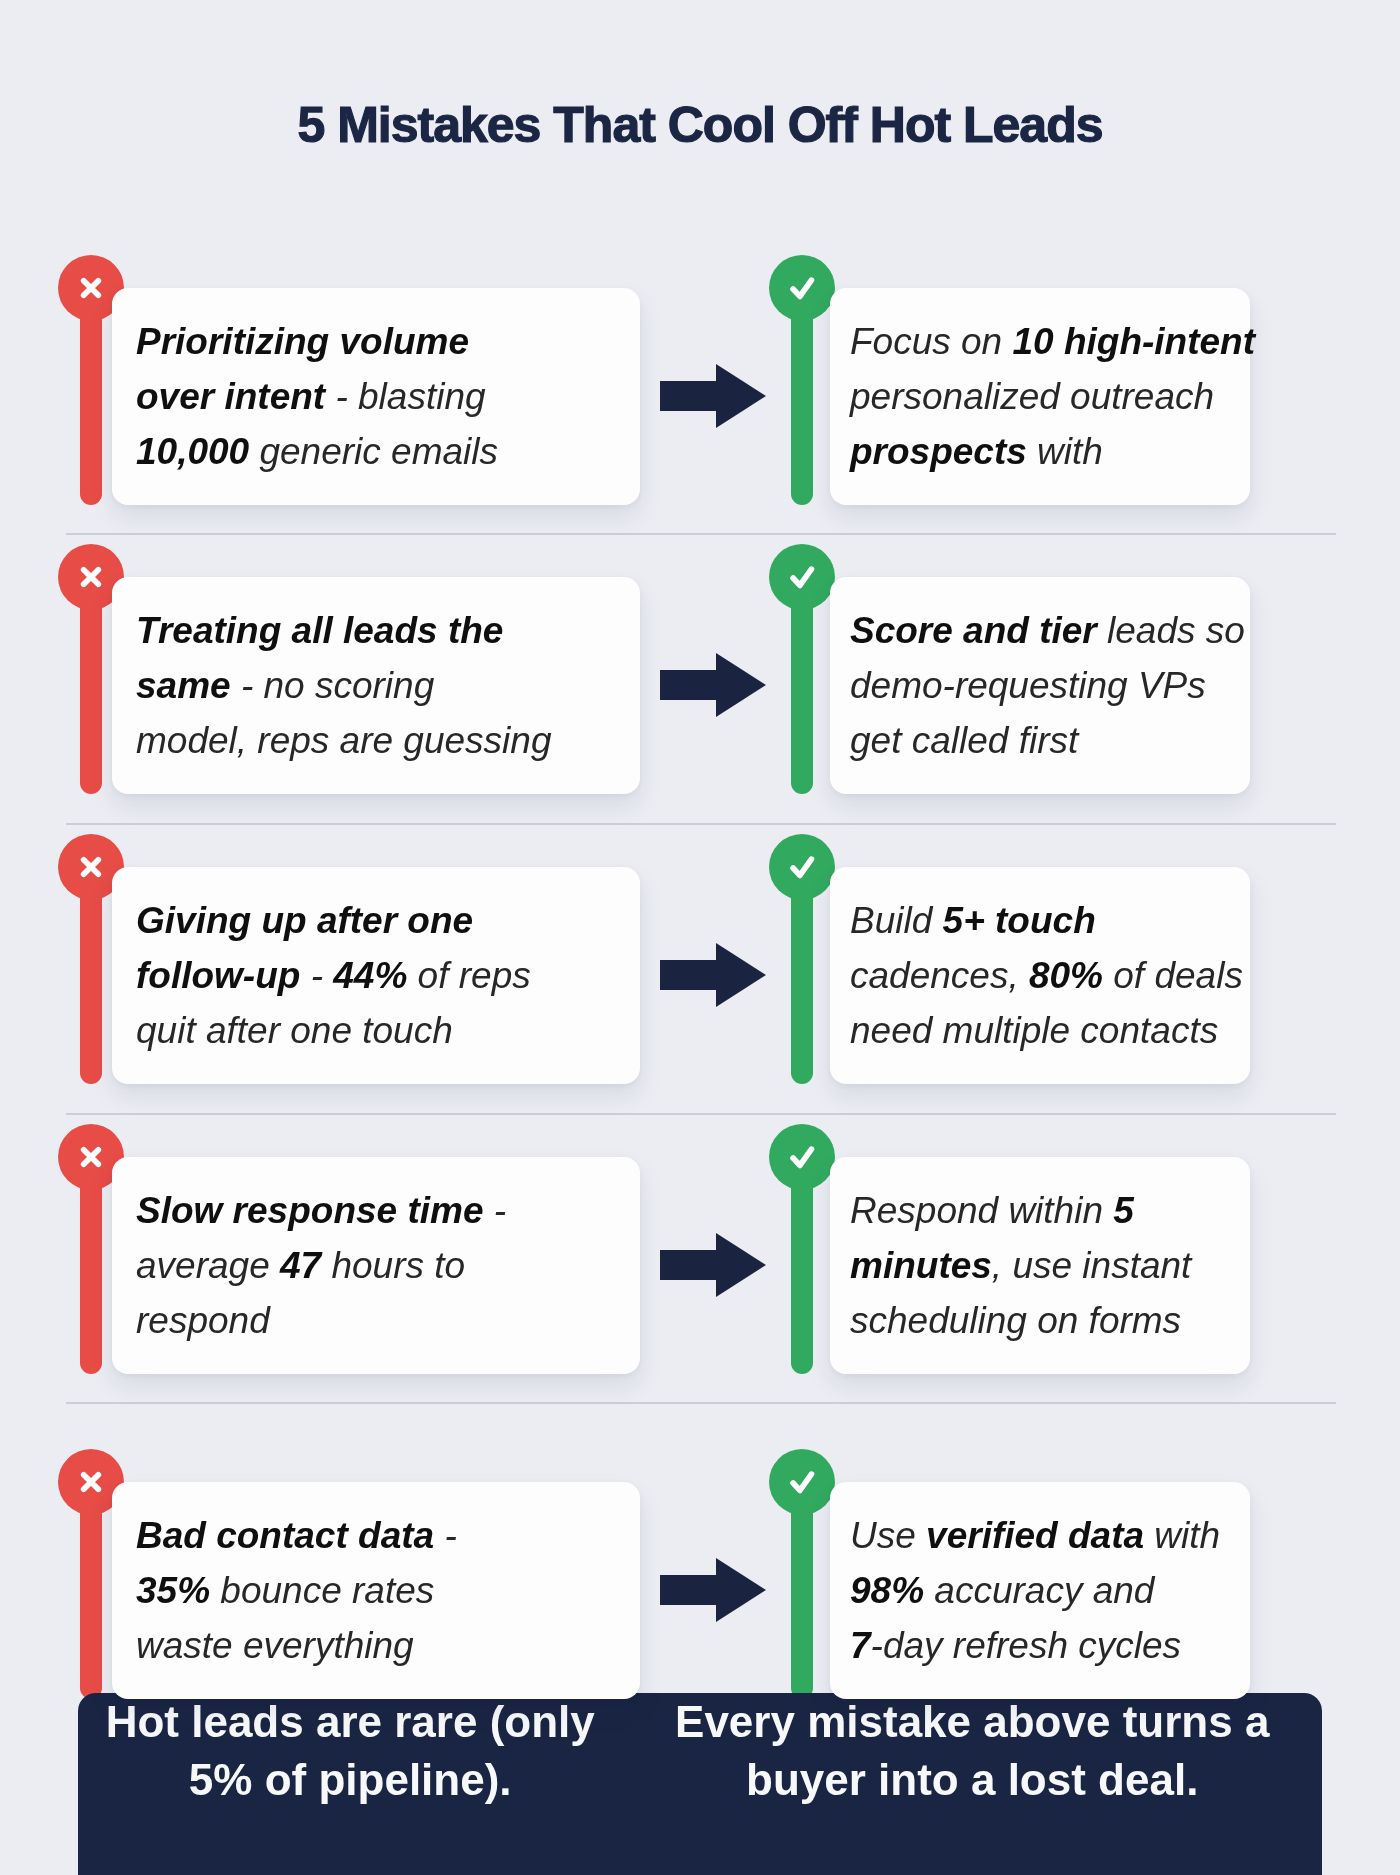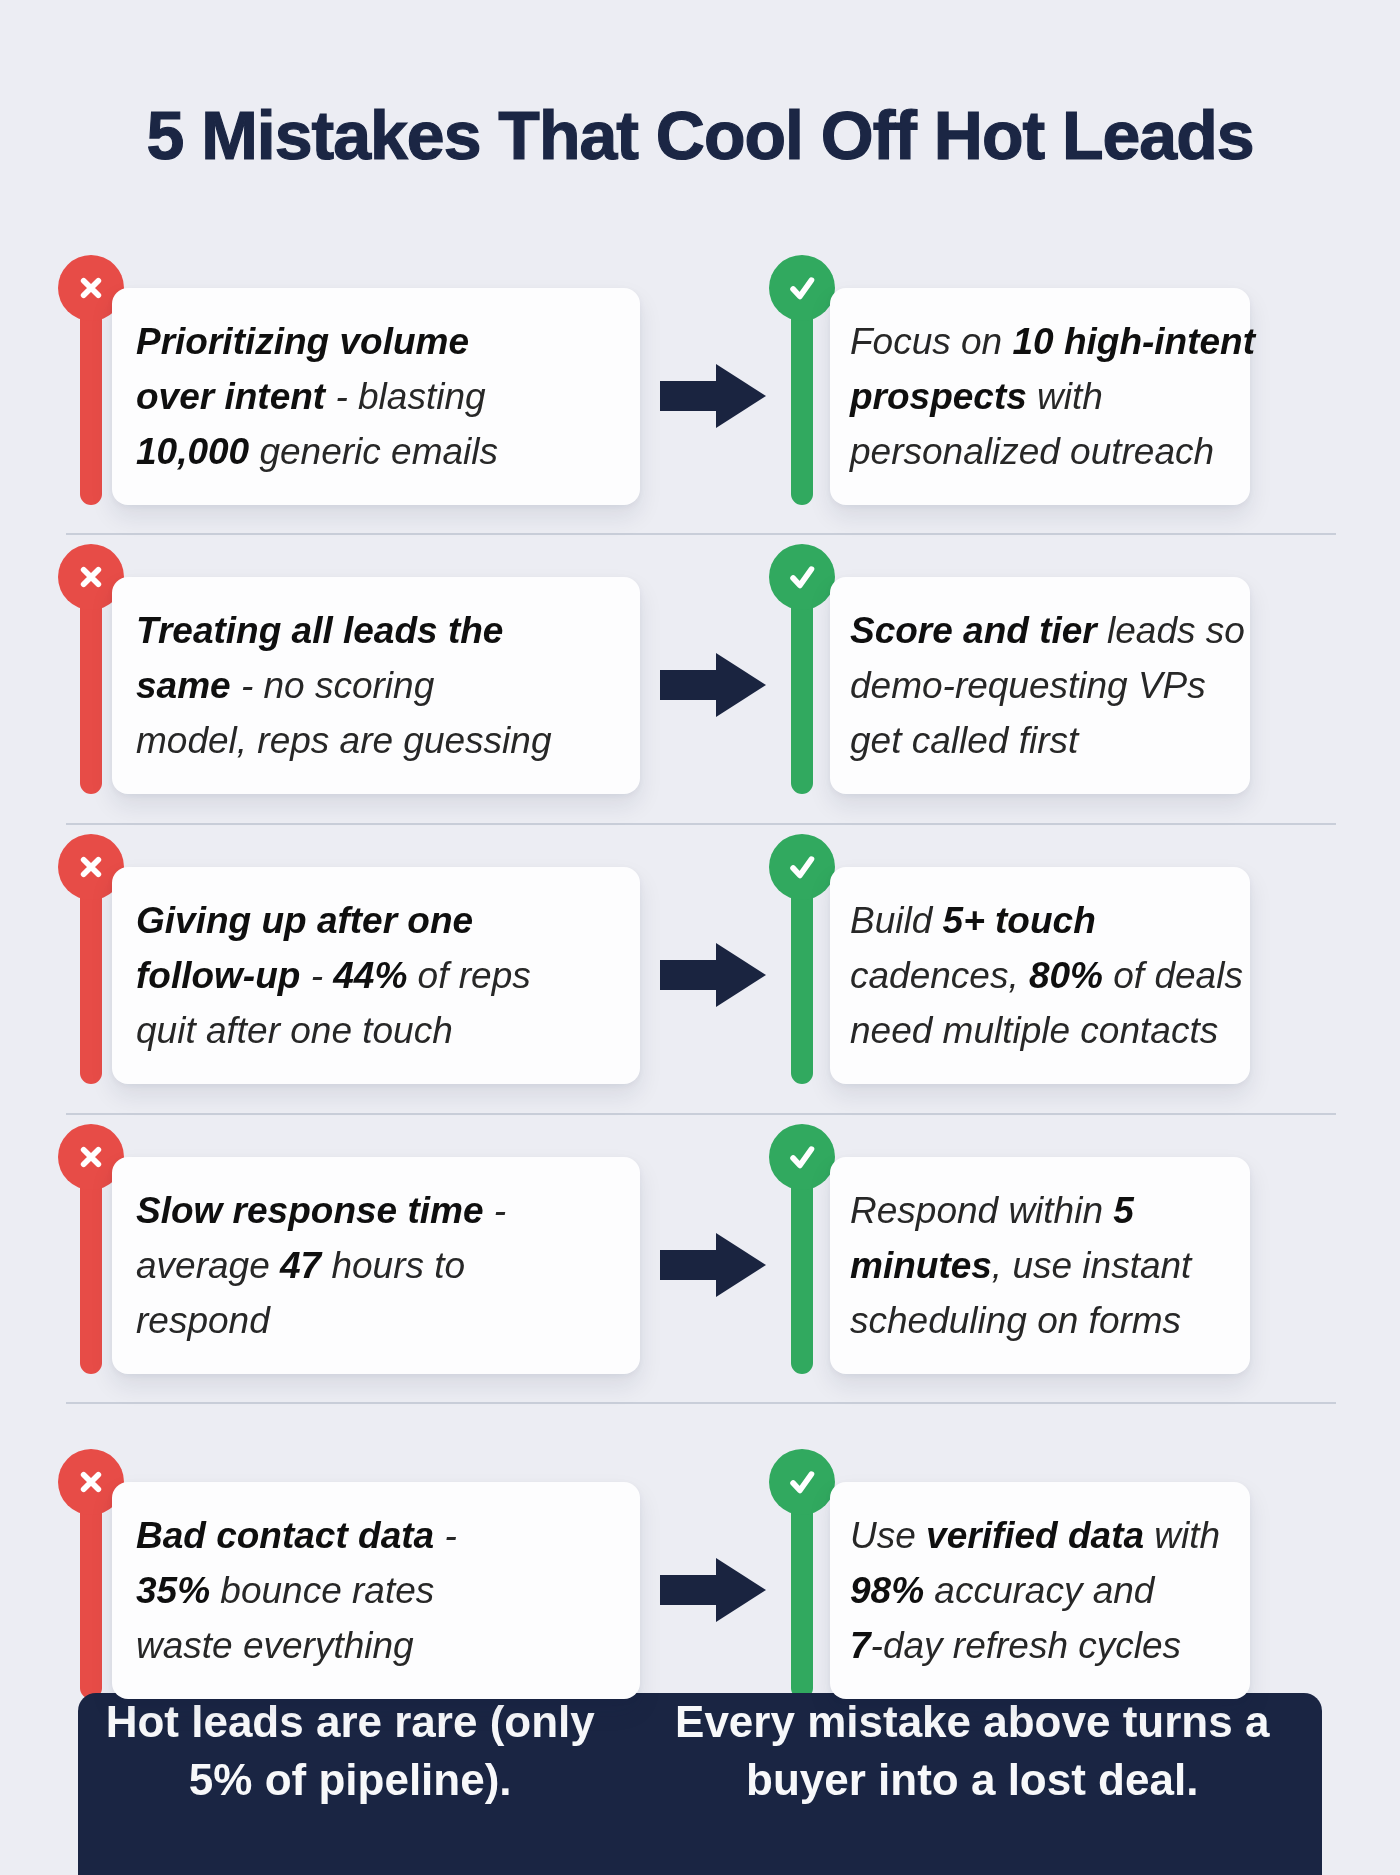--- a/index.html
+++ b/index.html
@@ -3,21 +3,21 @@
 <meta charset="utf-8">
 <style>
   html,body{margin:0;padding:0;background:#ecedf3;}
   .page{
     position:relative;width:1400px;height:1875px;overflow:hidden;
     background:var(--bg,#ecedf3);
     font-family:"Liberation Sans","DejaVu Sans",sans-serif;
   }
   .title{
     position:absolute;top:96px;left:0;width:100%;margin:0;
-    text-align:center;font-size:68px;font-weight:700;letter-spacing:-1px;
+    text-align:center;font-size:50px;font-weight:700;letter-spacing:-1px;
     color:var(--title,#1b2644);
     -webkit-text-stroke:1.2px var(--title,#1b2644);
   }
   .rows{position:absolute;inset:0;font-style:italic;}
   .row{position:absolute;left:0;width:100%;height:217px;}
   .divider{position:absolute;left:66px;width:1270px;height:2px;background:var(--divider,#c9ced9);}
 
   .marker{position:absolute;top:-33px;width:66px;height:66px;}
   .m-red{left:58px;}
   .m-green{left:769px;}
@@ -81,22 +81,22 @@
         <div class="marker m-green">
           <span class="bar"></span>
           <span class="dot">
             <svg viewBox="0 0 40 40" aria-hidden="true">
               <path d="M11.5 21 L18 28 L29 12.5" stroke="#ffffff" stroke-width="5.4" stroke-linecap="round" stroke-linejoin="round" fill="none"></path>
             </svg>
           </span>
         </div>
         <div class="card card-right">
           <span class="line"><span class="seg">Focus on </span><b class="seg">10 high-intent</b></span>
+          <span class="line"><span class="seg">personalized outreach</span></span>
           <span class="line"><b class="seg">prospects</b><span class="seg"> with</span></span>
-          <span class="line"><span class="seg">personalized outreach</span></span>
         </div>
       </section>
       <div class="divider" style="top: 533px;"></div>
       <section class="row" style="top: 577px; padding-left: 32px;">
         <div class="marker m-red">
           <span class="bar"></span>
           <span class="dot">
             <svg viewBox="0 0 40 40" aria-hidden="true">
               <path d="M13 13 L27 27 M27 13 L13 27" stroke="#ffffff" stroke-width="5.4" stroke-linecap="round" fill="none"></path>
             </svg>

